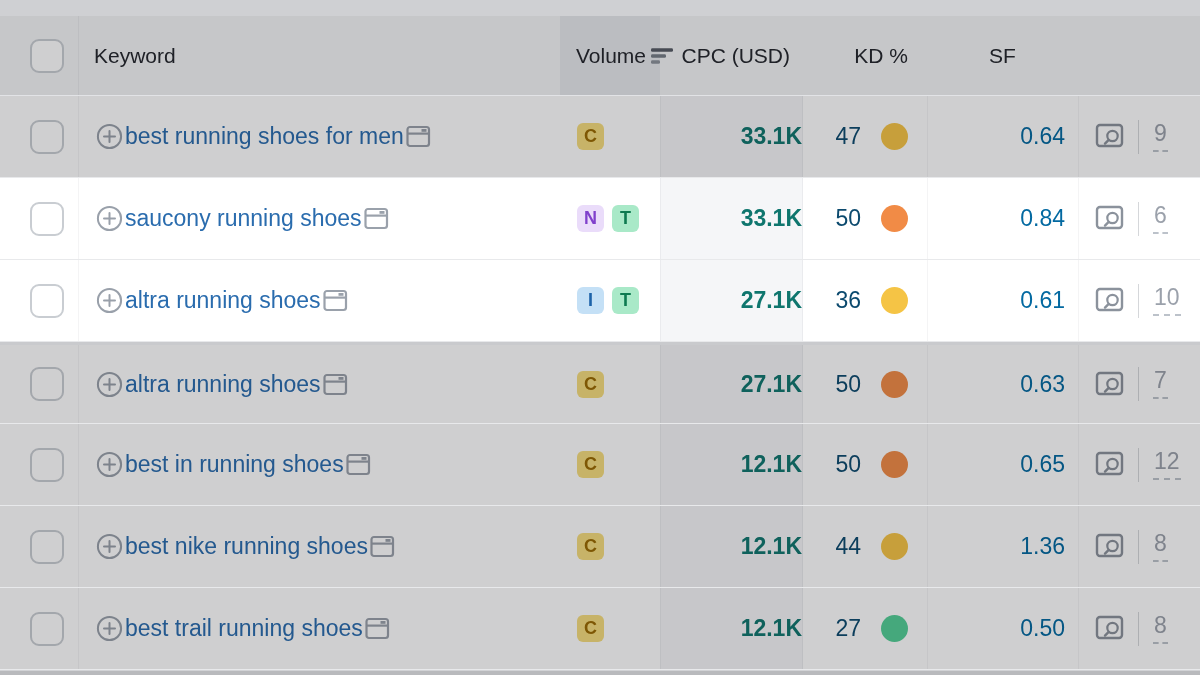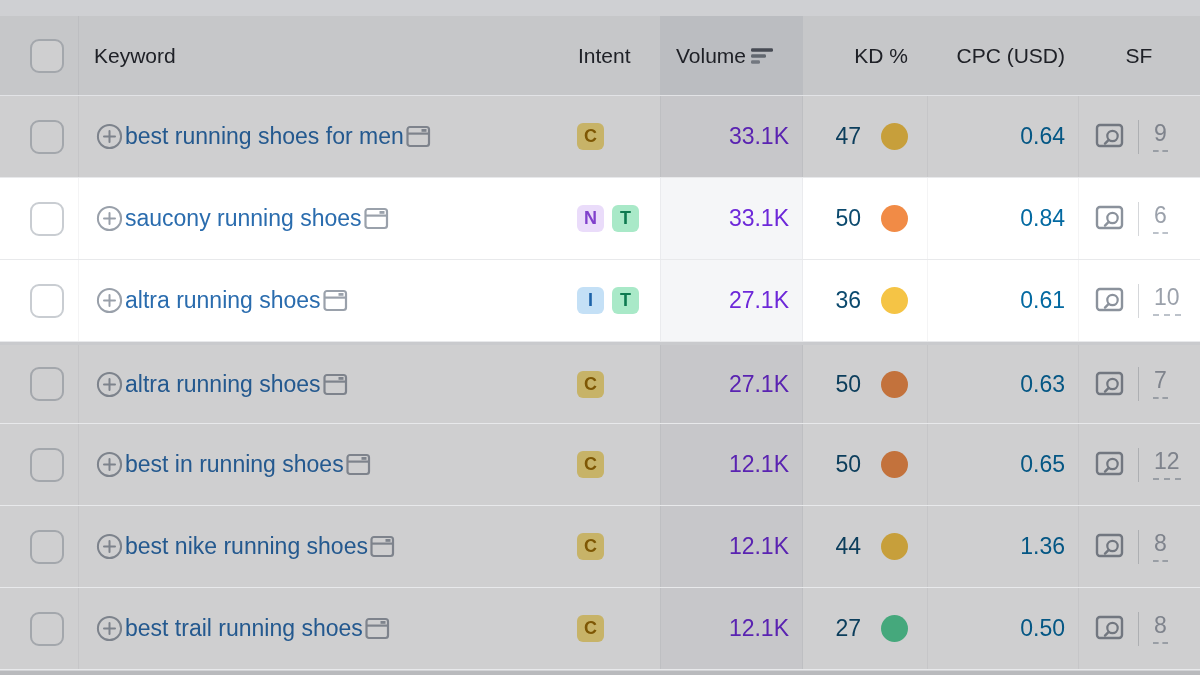--- a/index.html
+++ b/index.html
@@ -51,25 +51,26 @@
     font-size:23px;
   }
   .row:not(.dim) + .row.dim { border-top:3px solid #c9cacd; }
 
   .cell { display:flex; align-items:center; min-width:0; }
   .cell.check, .hcell.check { justify-content:flex-start; padding-left:30px; }
   .cell.kw { padding-left:17px; gap:2px; border-left:1px solid rgba(30,40,60,0.05); }
   .hcell.kw { border-left:1px solid rgba(30,40,60,0.05); }
   .cell.intent { padding-left:17px; gap:8px; }
   .cell.volume {
-    justify-content:flex-end; padding-right:13px;
+    justify-content:flex-end; 
     background:#f5f6f8;
     border-left:1px solid rgba(30,40,60,0.05);
     border-right:1px solid rgba(30,40,60,0.05);
-    color:#6d28d9;
+    color:#0f766e;
+    font-weight:bold;
   }
   .cell.kd { justify-content:flex-end; padding-right:19px; gap:20px; color:#0c4a6e; }
   .cell.cpc { justify-content:flex-end; padding-right:13px; border-left:1px solid rgba(30,40,60,0.05); color:#0369a1; }
   .cell.sf { padding-left:16px; border-left:1px solid rgba(30,40,60,0.05); gap:0; }
 
   .checkbox {
     width:34px; height:34px;
     border:2px solid #c9cdd2;
     border-radius:9px;
     background:#ffffff;
@@ -102,39 +103,36 @@
 <div class="table-wrap">
   <div class="top-strip"></div>
 
   <div class="grid-row header-row dim">
     <div class="hcell check">
       <div class="checkbox"></div>
     </div>
     <div class="hcell kw">
       <span>Keyword</span>
     </div>
-    <div class="hcell intent">
-      <span>Intent</span>
-    </div>
     <div class="hcell volume">
       <span>Volume</span>
       <span style="display:inline-flex;">
         <svg width="25" height="20" viewBox="0 0 25 20">
           <rect x="0" y="2.2" width="22" height="3.6" rx="1.4" fill="#555b64"></rect>
           <rect x="0" y="8.2" width="15" height="3.6" rx="1.4" fill="#767d86"></rect>
           <rect x="0" y="14.2" width="9" height="3.6" rx="1.4" fill="#8b919a"></rect>
         </svg>
       </span>
     </div>
+    <div class="hcell cpc">
+      <span>CPC (USD)</span>
+    </div>
     <div class="hcell kd">
       <span>KD %</span>
     </div>
-    <div class="hcell cpc">
-      <span>CPC (USD)</span>
-    </div>
     <div class="hcell sf">
       <span>SF</span>
     </div>
   </div>
 
   <div id="rows-container">
       <div class="grid-row row dim">
     <div class="cell check">
       <div class="checkbox"></div>
     </div>

